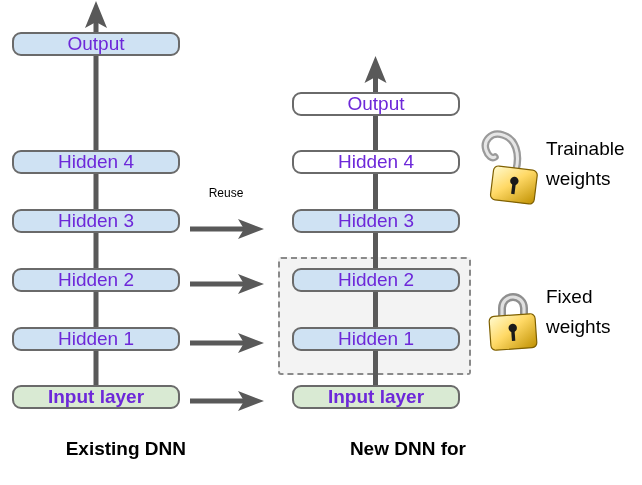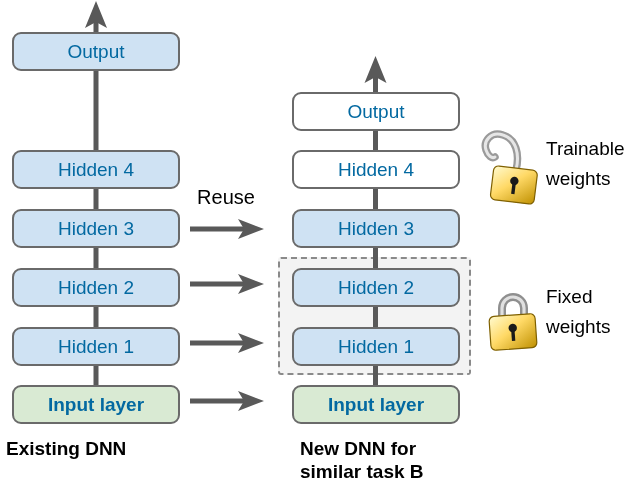--- a/index.html
+++ b/index.html
@@ -1,44 +1,44 @@
 <!DOCTYPE html>
 <html><head>
 <meta charset="utf-8">
 <style>
   html,body{margin:0;padding:0;background:#ffffff;}
   .canvas{
     position:relative;width:642px;height:485px;background:#ffffff;
     font-family:"Liberation Sans", sans-serif;color:#000;overflow:hidden;
   }
   .box{
-    position:absolute;width:168px;height:39px;box-sizing:border-box;
+    position:absolute;width:168px;height:24px;box-sizing:border-box;
     border:2px solid #6a6a6a;border-radius:9px;
     display:flex;align-items:center;justify-content:center;
-    font-size:19px;color:#0369a1;z-index:3;background:#fff;
+    font-size:19px;color:#6d28d9;z-index:3;background:#fff;
   }
   .box.blue{background:#cfe2f3;}
   .box.green{background:#d9ead3;font-weight:bold;}
   .box.white{background:#ffffff;}
   .dashed-box{
     position:absolute;left:278px;top:257px;width:193px;height:118px;
     box-sizing:border-box;background:#f3f3f3;border:2px dashed #8a8a8a;
     border-radius:3px;z-index:1;
   }
   .arrow-layer{position:absolute;left:0;top:0;z-index:2;}
   .reuse-label{
     position:absolute;left:183px;top:186px;width:86px;text-align:center;
-    font-size:20px;z-index:3;
+    font-size:12px;z-index:3;
   }
   .caption{
-    position:absolute;width:180px;text-align:left;font-weight:bold;
+    position:absolute;width:180px;text-align:right;font-weight:bold;
     font-size:19px;line-height:23px;z-index:3;
   }
   .caption.left{left:6px;top:437px;}
-  .caption.right{left:300px;top:437px;}
+  .caption.right{left:286px;top:437px;}
   .legend-label{
     position:absolute;font-size:19px;line-height:30px;z-index:3;width:98px;
   }
   .legend-label.trainable{left:546px;top:134px;}
   .legend-label.fixed{left:546px;top:282px;}
   .lock{position:absolute;z-index:3;}
   .lock.open{left:480px;top:128px;}
   .lock.closed{left:484px;top:284px;}
 </style>
 </head>
@@ -89,21 +89,20 @@
   <div class="box blue" style="left:292px;top:327px">Hidden 1</div>
   <div class="box green" style="left:292px;top:385px">Input layer</div>
 
   <div class="reuse-label">Reuse</div>
 
   <div class="caption left">
     <div>Existing DNN</div>
   </div>
   <div class="caption right">
     <div>New DNN for</div>
-    <div>similar task B</div>
   </div>
 
   <svg class="lock open" width="64" height="80" viewBox="0 0 64 80">
     <defs>
       <linearGradient id="gold1" x1="0" y1="0" x2="1" y2="1">
         <stop offset="0" stop-color="#fffbd1"></stop>
         <stop offset="0.45" stop-color="#ffd966"></stop>
         <stop offset="1" stop-color="#bf9000"></stop>
       </linearGradient>
     </defs>

